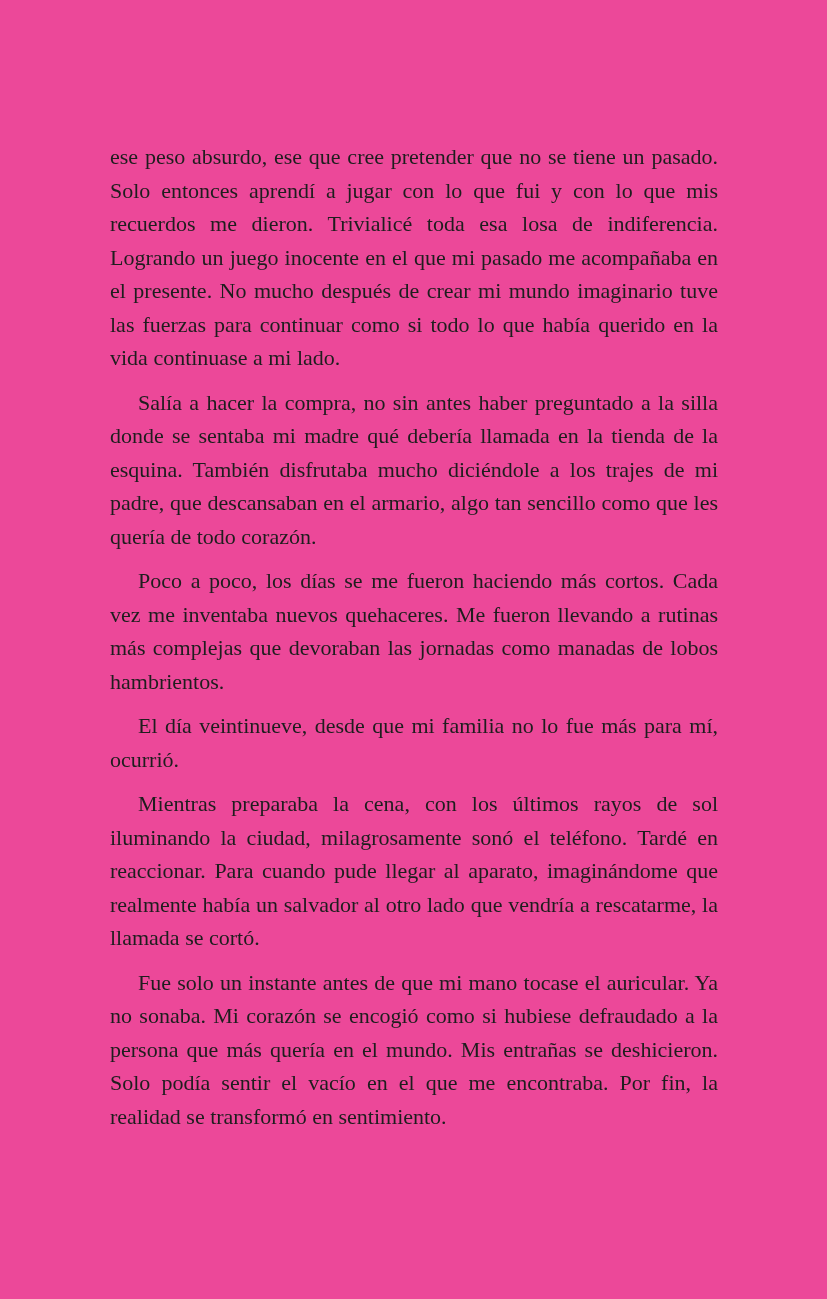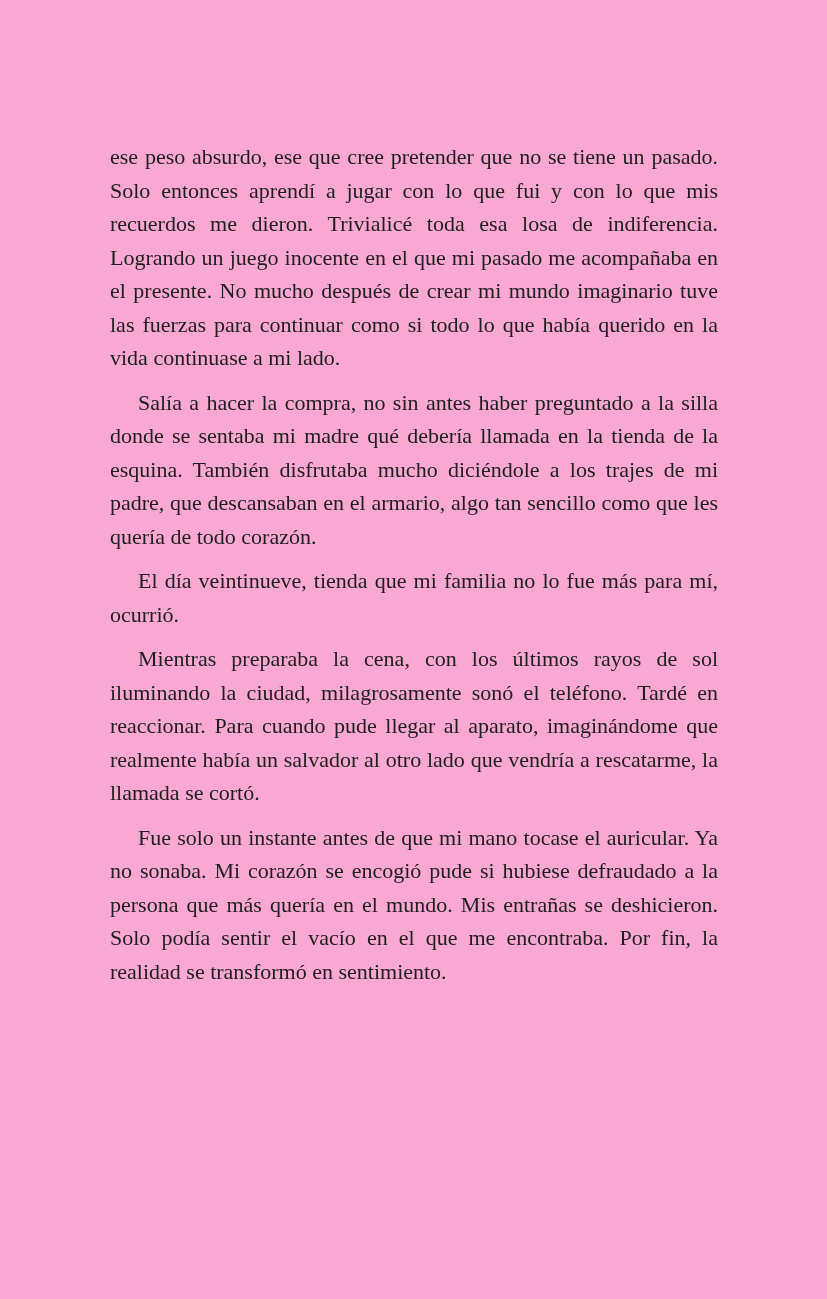--- a/index.html
+++ b/index.html
@@ -4,21 +4,21 @@
 <style>
   html, body {
     margin: 0;
     padding: 0;
     background: #ffffff;
   }
   .page {
     position: relative;
     width: 827px;
     height: 1299px;
-    background: #f9a8d4;
+    background: #ec4899;
     overflow: hidden;
   }
   .text-block {
     position: absolute;
     left: 110px;
     top: 140px;
     width: 608px;
     font-family: "Liberation Serif", "DejaVu Serif", serif;
     font-size: 22px;
     line-height: 33.5px;
@@ -33,17 +33,18 @@
     text-indent: 28px;
   }
 </style>
 </head>
 <body>
 
 <div class="page">
   <div class="text-block">
     <p>ese peso absurdo, ese que cree pretender que no se tiene un pasado. Solo entonces aprendí a jugar con lo que fui y con lo que mis recuerdos me dieron. Trivialicé toda esa losa de indiferencia. Logrando un juego inocente en el que mi pasado me acompañaba en el presente. No mucho después de crear mi mundo imaginario tuve las fuerzas para continuar como si todo lo que había querido en la vida continuase a mi lado.</p>
     <p class="indented">Salía a hacer la compra, no sin antes haber preguntado a la silla donde se sentaba mi madre qué debería llamada en la tienda de la esquina. También disfrutaba mucho diciéndole a los trajes de mi padre, que descansaban en el armario, algo tan sencillo como que les quería de todo corazón.</p>
-    <p class="indented">El día veintinueve, tienda que mi familia no lo fue más para mí, ocurrió.</p>
+    <p class="indented">Poco a poco, los días se me fueron haciendo más cortos. Cada vez me inventaba nuevos quehaceres. Me fueron llevando a rutinas más complejas que devoraban las jornadas como manadas de lobos hambrientos.</p>
+    <p class="indented">El día veintinueve, desde que mi familia no lo fue más para mí, ocurrió.</p>
     <p class="indented">Mientras preparaba la cena, con los últimos rayos de sol iluminando la ciudad, milagrosamente sonó el teléfono. Tardé en reaccionar. Para cuando pude llegar al aparato, imaginándome que realmente había un salvador al otro lado que vendría a rescatarme, la llamada se cortó.</p>
-    <p class="indented">Fue solo un instante antes de que mi mano tocase el auricular. Ya no sonaba. Mi corazón se encogió pude si hubiese defraudado a la persona que más quería en el mundo. Mis entrañas se deshicieron. Solo podía sentir el vacío en el que me encontraba. Por fin, la realidad se transformó en sentimiento.</p>
+    <p class="indented">Fue solo un instante antes de que mi mano tocase el auricular. Ya no sonaba. Mi corazón se encogió como si hubiese defraudado a la persona que más quería en el mundo. Mis entrañas se deshicieron. Solo podía sentir el vacío en el que me encontraba. Por fin, la realidad se transformó en sentimiento.</p>
   </div>
 </div>
 
 </body></html>

